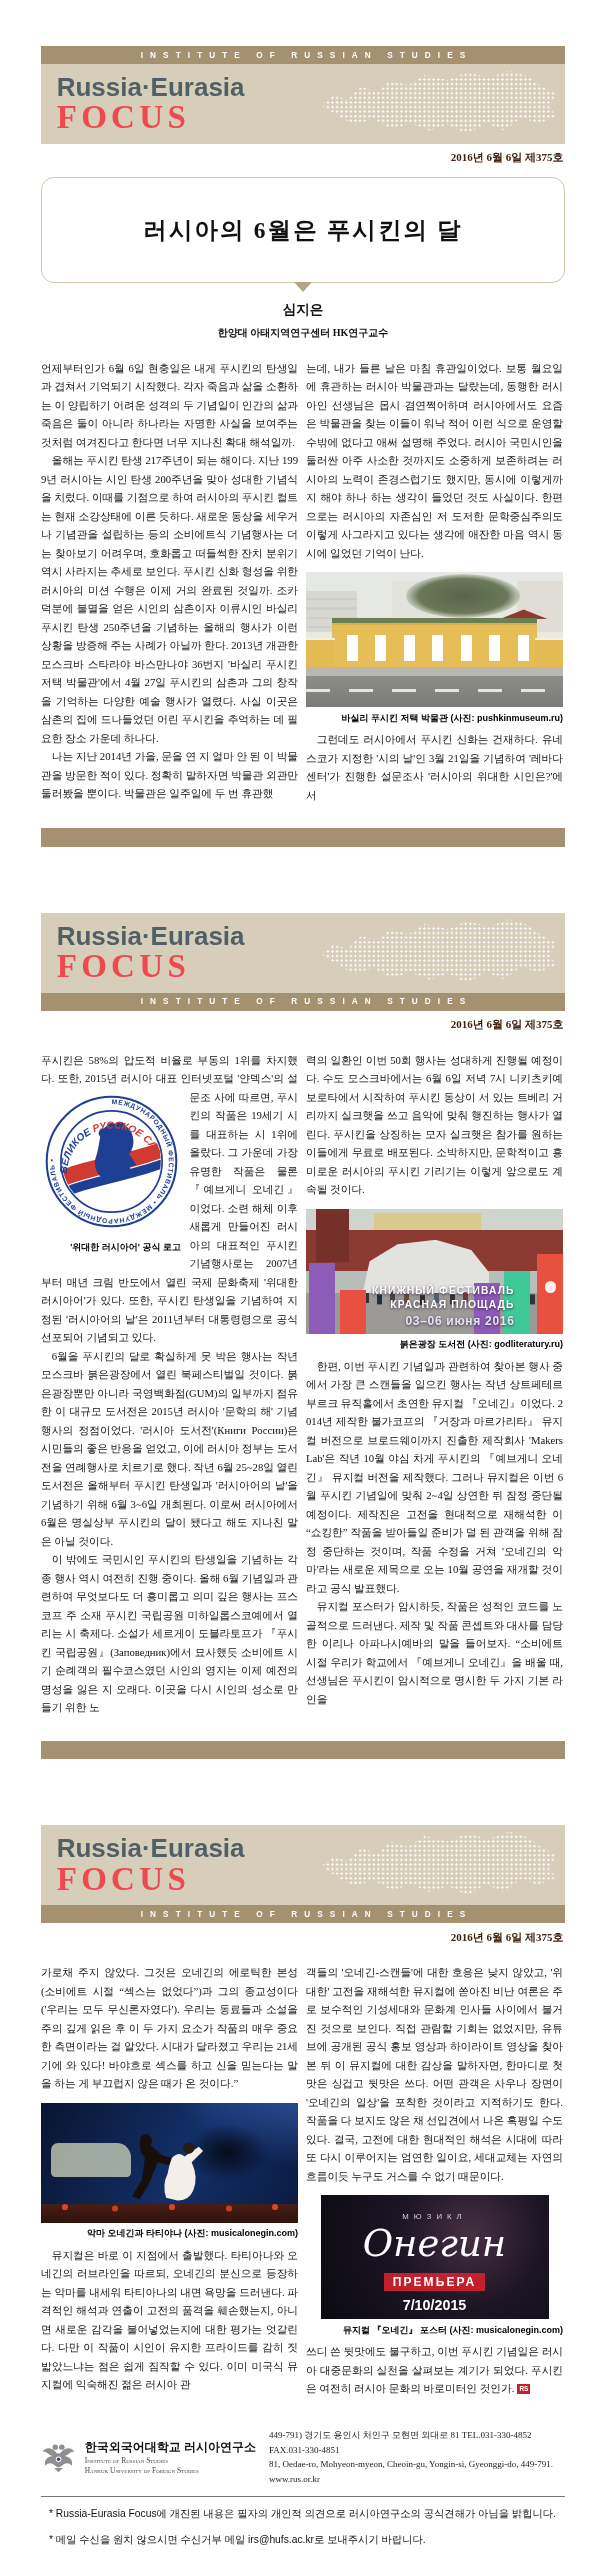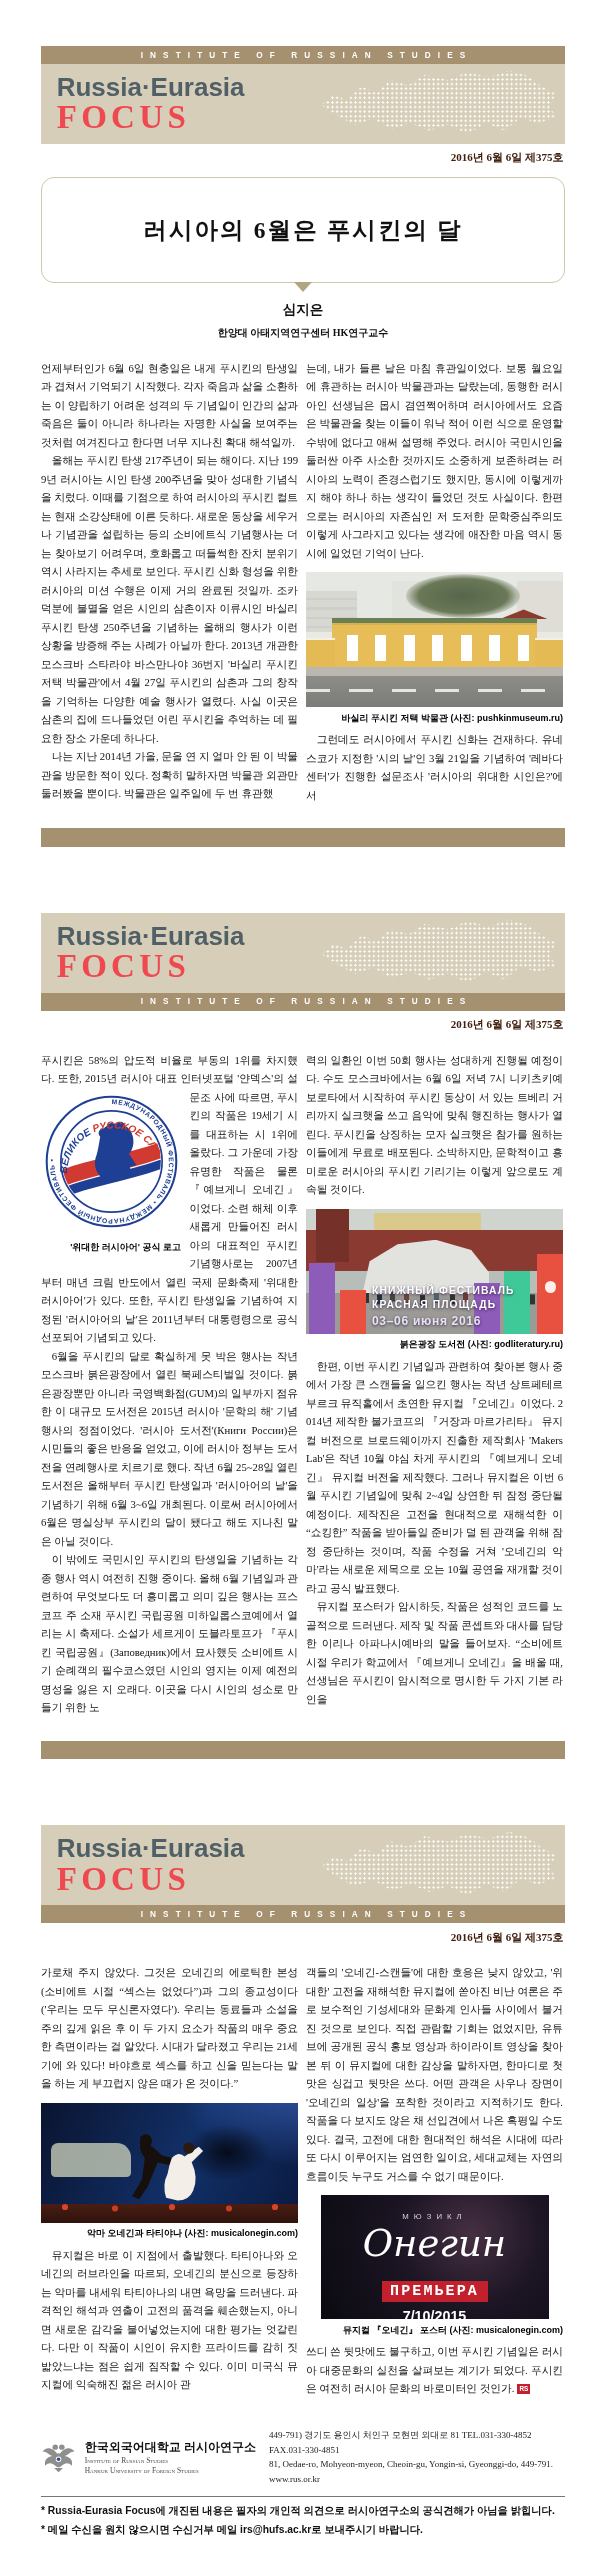--- a/index.html
+++ b/index.html
@@ -72,51 +72,51 @@
   .fest .fcrowd{position:absolute;left:14.3px;bottom:31px;width:4.3px;height:10px;background:#333;
     box-shadow:10px 1.4px #26425a,21.4px -0.7px #555,33px 2.1px #6e2f2f,44px 0 #333,57px 1.4px #203040,70px -1.4px #444,84px 0.7px #6a4a3a,100px 2.1px #2e2e2e,114px 0 #506070,130px 1.4px #333,143px -0.7px #703a3a,157px 2.1px #2a3a4a,171px 0 #444,184px 1.4px #333,197px -0.7px #5a4632,210px 1.4px #333,221px 0 #26425a;}
   .fest .bk{position:absolute;bottom:0;width:26px;}
   .fest .bk::before{content:"";display:block;width:100%;height:100%;clip-path:polygon(0 0,50% 20%,100% 0,100% 100%,0 100%);background:inherit;}
   .fest .bk1{left:2.9px;height:71px;background:#8d5bb8;}
   .fest .bk2{left:34px;height:44px;background:#e8503f;}
   .fest .bk3{right:63px;height:51px;background:#8d5bb8;}
   .fest .bk4{right:33px;height:63px;background:#3fc998;}
   .fest .bk5{right:0;height:80px;background:#e8503f;}
   .fest .bkdot{position:absolute;right:7.1px;bottom:41px;width:11.4px;height:11.4px;border-radius:50%;background:#fff;opacity:.9;}
-  .fest .fovl{position:absolute;left:66px;bottom:5.7px;text-align:left;color:#fff;font-family:"Liberation Sans",sans-serif;font-weight:bold;text-shadow:0 0.7px 2.9px rgba(40,20,60,.8);}
+  .fest .fovl{position:absolute;left:66px;bottom:5.7px;text-align:right;color:#fff;font-family:"Liberation Sans",sans-serif;font-weight:bold;text-shadow:0 0.7px 2.9px rgba(40,20,60,.8);}
   .fest .fo1,.fest .fo2{font-size:10.3px;letter-spacing:1.1px;line-height:1.35;}
   .fest .fo3{font-size:12px;letter-spacing:0.7px;margin-top:2.1px;color:#e8e2f2;}
 
   
   .stage{height:120px;background:linear-gradient(115deg,#0a1430 0%,#123068 55%,#0a1a40 100%);}
   .stage .beam{position:absolute;right:-21.4px;top:-28.5px;width:171px;height:107px;background:radial-gradient(ellipse at top right,rgba(90,140,255,.55),transparent 62%);}
   .stage .shadowmass{position:absolute;right:28.5px;top:21.4px;width:86px;height:57px;background:radial-gradient(ellipse,rgba(5,8,18,.9),transparent 70%);}
   .stage .bed{position:absolute;left:10px;top:40px;width:80px;height:34px;background:#c6ccb6;border-radius:7.1px 14.3px 4.3px 4.3px;opacity:.8;}
   .stage svg{position:absolute;left:78px;top:21.4px;}
   .stage .floor{position:absolute;left:0;right:0;bottom:0;height:18.5px;background:linear-gradient(#4a1d14,#2e120c);}
   .stage .lamps{position:absolute;left:21.4px;bottom:13px;width:5.7px;height:5.7px;border-radius:50%;background:#d4452a;box-shadow:50px 1.4px #c43f26,107px 0 #d4452a,164px 1.4px #c43f26,210px 0 #d4452a;}
 
   
   .poster{position:relative;width:228px;height:124px;margin:10px auto 0;overflow:hidden;text-align:center;color:#fff;
     background:radial-gradient(circle at 66% 32%,#463042 0%,#1c1524 42%,#0a0a10 100%);}
   .poster .pk{padding-top:17px;font-family:"Liberation Sans",sans-serif;font-size:7.8px;letter-spacing:5px;color:#d8d3dc;}
   .poster .pt{font-family:"DejaVu Serif",serif;font-style:italic;font-size:37px;line-height:1.1;margin-top:2.9px;}
-  .poster .pp{display:inline-block;background:#c3202e;color:#fff;padding:2.1px 8.6px;font-family:Liberation Mono, monospace;font-weight:bold;font-size:15px;letter-spacing:2.1px;margin-top:16px;}
+  .poster .pp{display:inline-block;background:#c3202e;color:#fff;padding:2.1px 8.6px;font-family:Liberation Sans, sans-serif;font-weight:bold;font-size:12px;letter-spacing:2.1px;margin-top:8px;}
   .poster .pd{font-family:"Liberation Sans",sans-serif;font-size:14.3px;font-weight:bold;margin-top:5.7px;}
   .poster .pv{font-size:9px;margin-top:4.3px;color:#ddd;}
 
   .endmark{display:inline-block;background:#c3202e;color:#fff;font-family:"Liberation Sans",sans-serif;font-weight:bold;font-size:6.4px;line-height:1;padding:1.4px 2.1px;margin-left:2.9px;vertical-align:1.4px;}
 
   
   .footer-row{display:flex;align-items:center;gap:8.6px;margin-top:30px;}
   .org .kr{font-family:"Liberation Sans",sans-serif;font-weight:bold;font-size:12px;white-space:nowrap;}
   .org .en{font-variant:small-caps;font-size:7.5px;color:#4a4a4a;line-height:1.3;}
   .addr{font-size:9px;line-height:1.65;color:#1a1a1a;margin-left:4.3px;}
   .footer-line{border:none;border-top:1.1px solid #777;margin:8.6px 0 5.7px;}
-  .notes p{font-size:10.3px;line-height:1.8;margin:0;font-family:"Liberation Sans",sans-serif;font-weight:bold;}
+  .notes p{font-size:10.3px;line-height:1.8;margin:8px;font-family:"Liberation Sans",sans-serif;}
 </style>
 </head>
 <body>
 
 <div class="canvas">
 
   <section class="page">
     <div class="band-brown">
       <span class="inst">INSTITUTE OF RUSSIAN STUDIES</span>
     </div>

